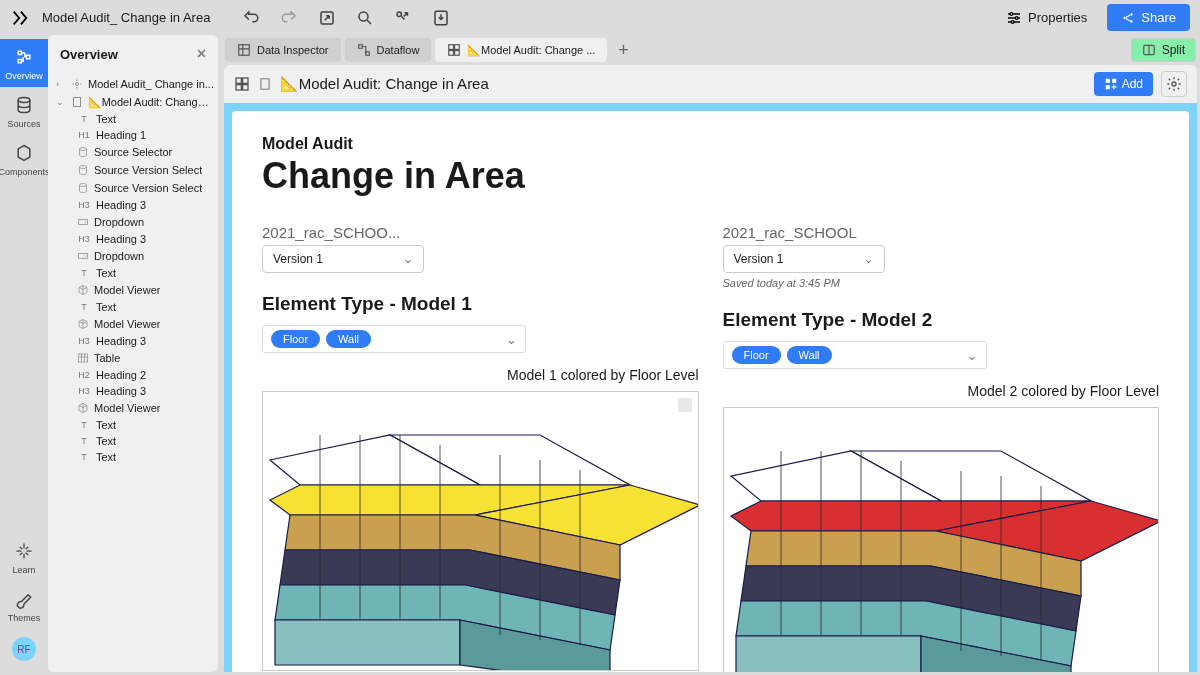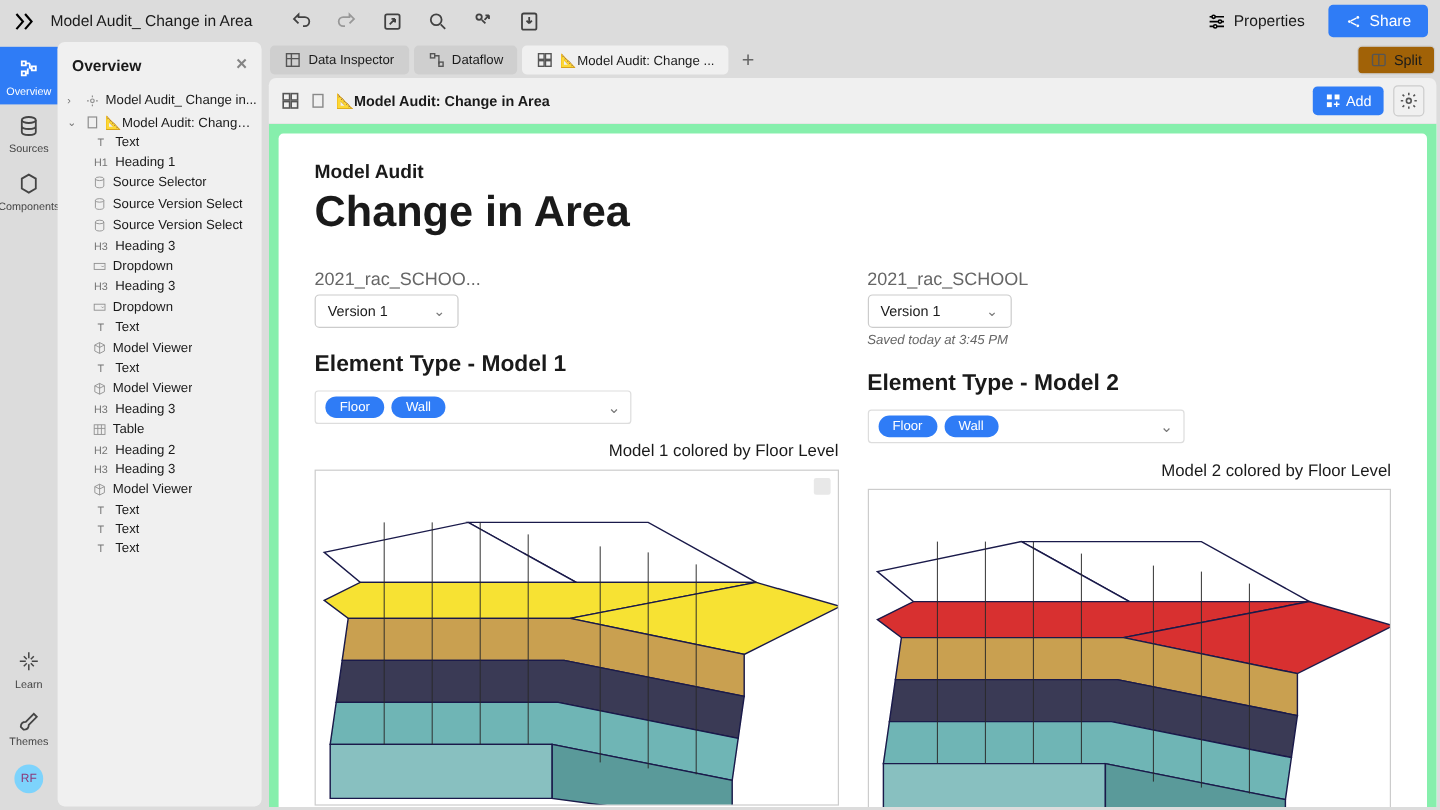--- a/index.html
+++ b/index.html
@@ -39,37 +39,37 @@
 .tree-indent-2 { padding-left: 28px; }
 
 
 .content { flex: 1; display: flex; flex-direction: column; background: #dcdcdc; }
 
 
 .tabs { height: 30px; display: flex; align-items: center; padding: 0 4px; gap: 4px; }
 .tab { display: flex; align-items: center; gap: 6px; padding: 5px 12px; background: #cfcfcf; border-radius: 4px; font-size: 11px; cursor: pointer; }
 .tab.active { background: #f0f0f0; }
 .tab-add { width: 24px; height: 24px; display: flex; align-items: center; justify-content: center; cursor: pointer; font-size: 18px; color: #666; }
-.split-btn { margin-left: auto; background: #a16207; border: 1px solid #ccc; border-radius: 4px; padding: 4px 10px; display: flex; align-items: flex-end; gap: 6px; font-size: 12px; cursor: pointer; }
+.split-btn { margin-left: auto; background: #86efac; border: 1px solid #ccc; border-radius: 4px; padding: 4px 10px; display: flex; align-items: flex-end; gap: 6px; font-size: 12px; cursor: pointer; }
 
 
 .doc-header { background: #f0f0f0; border-radius: 6px 6px 0 0; padding: 6px 10px; display: flex; align-items: center; gap: 8px; margin: 0 3px; }
-.doc-header .breadcrumb-title { font-size: 12px; font-weight: 700; }
+.doc-header .breadcrumb-title { font-size: 15px; font-weight: 400; }
 .add-btn { margin-left: auto; background: #2f7cf6; color: white; padding: 5px 10px; border-radius: 4px; font-size: 12px; display: flex; align-items: center; gap: 4px; cursor: pointer; }
 .gear { width: 26px; height: 26px; border: 1px solid #ccc; border-radius: 4px; display: flex; align-items: center; justify-content: center; cursor: pointer; }
 
 
-.page-wrap { flex: 1; background: #86efac; margin: 0 3px 3px; overflow-y: auto; padding: 8px; }
+.page-wrap { flex: 1; background: #7dd3fc; margin: 0 3px 3px; overflow-y: auto; padding: 8px; }
 .page { background: white; border-radius: 4px; padding: 24px 30px; min-height: 100%; }
 .page-eyebrow { font-size: 16px; font-weight: 600; margin-bottom: 2px; }
 .page-title { font-size: 36px; font-weight: 700; margin-bottom: 27px; }
 .cols { display: flex; gap: 24px; }
 .col { flex: 1; }
 .src-label { font-size: 15px; color: #666; margin-bottom: 4px; }
-.dropdown { border: 1px solid #ccc; border-radius: 4px; padding: 6px 10px; display: flex; align-items: center; justify-content: space-between; font-size: 12px; cursor: pointer; width: 120px; margin-bottom: 4px; }
+.dropdown { border: 1px solid #ccc; border-radius: 4px; padding: 6px 10px; display: flex; align-items: center; justify-content: space-between; font-size: 12px; cursor: pointer; width: 162px; margin-bottom: 4px; }
 .saved-note { font-size: 11px; font-style: italic; color: #666; }
 .section-h { font-size: 19px; font-weight: 700; margin: 20px 0 10px; }
 .chips-row { display: flex; align-items: center; border: 1px solid #ddd; border-radius: 3px; padding: 4px 8px; gap: 6px; width: 264px; }
 .chip { background: #2f7cf6; color: white; padding: 3px 12px; border-radius: 10px; font-size: 11px; }
 .chev { margin-left: auto; opacity: 0.6; }
 .viewer-label { font-size: 14px; margin: 14px 0 8px; text-align: right; }
 .viewer { border: 1px solid #ccc; height: 280px; position: relative; overflow: hidden; }
 .drag-handle { position: absolute; top: 6px; right: 6px; width: 14px; height: 14px; background: #e8e8e8; border-radius: 2px; }
 
 

